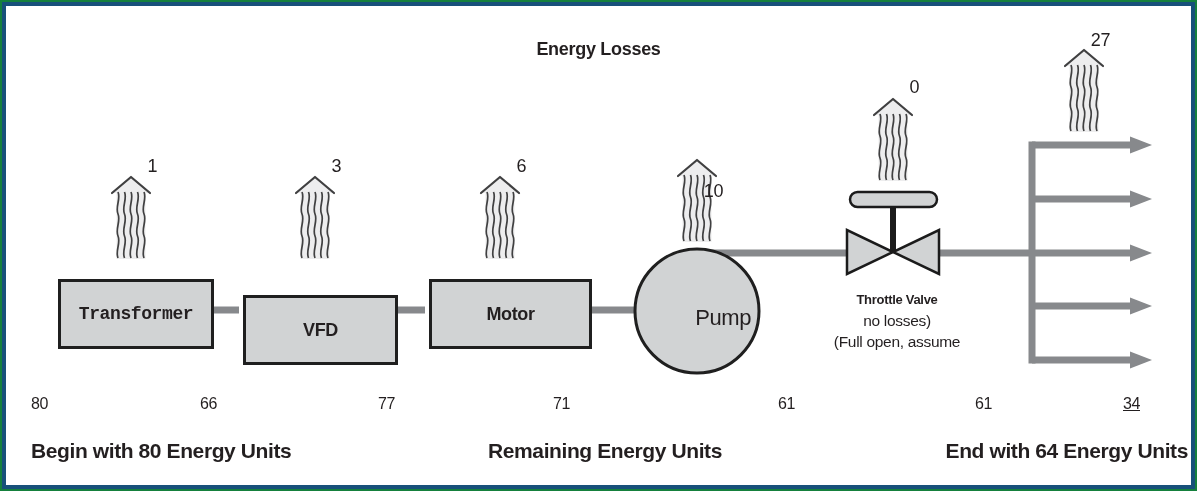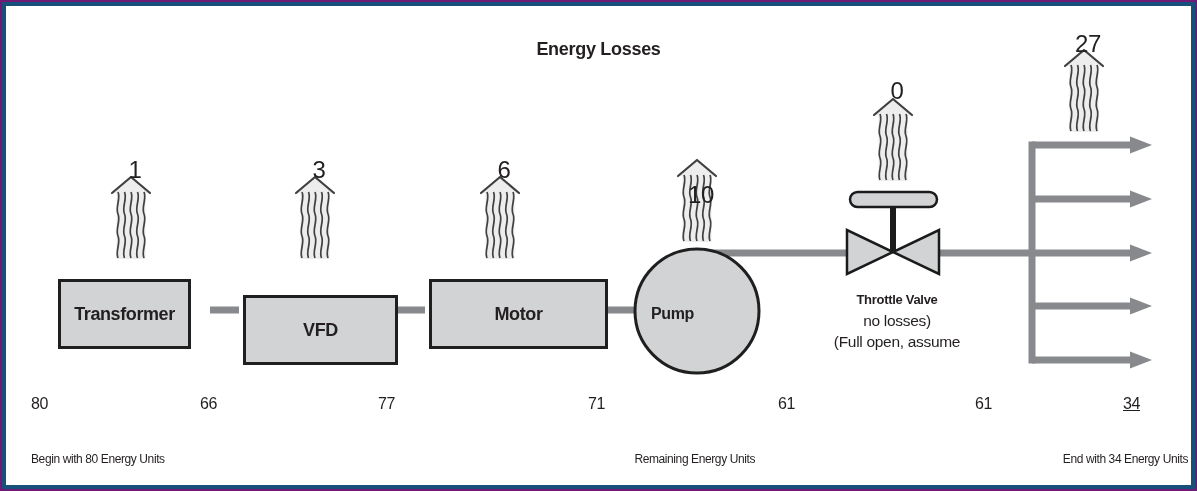--- a/index.html
+++ b/index.html
@@ -1,31 +1,31 @@
 <!DOCTYPE html>
 <html><head>
 <meta charset="utf-8">
 <style>
   html,body{margin:0;padding:0;background:#fff;}
   body{font-family:"Liberation Sans","DejaVu Sans",sans-serif;color:#231f20;}
-  #frame{position:relative;width:1197px;height:491px;background:#701a75;box-sizing:border-box;}
+  #frame{position:relative;width:1197px;height:491px;background:#15803d;box-sizing:border-box;}
   #canvas{position:absolute;left:2px;top:2px;right:2px;bottom:2px;background:#ffffff;
           border:4px solid #17507a;box-sizing:border-box;}
   .abs{position:absolute;}
   .fig-title{left:0;width:100%;top:33px;text-align:center;font-size:18px;font-weight:bold;letter-spacing:-0.3px;}
   .box{position:absolute;background:#d1d3d4;border:3px solid #1f1f1f;box-sizing:border-box;
        display:flex;align-items:center;justify-content:center;
        font-size:18px;font-weight:bold;letter-spacing:-0.4px;}
-  .box-transformer{left:52px;top:273px;width:133px;height:70px;}
+  .box-transformer{left:52px;top:273px;width:156px;height:70px;font-family:Liberation Mono, monospace;}
   .box-vfd{left:237px;top:273px;width:155px;height:70px;margin-top:16px;}
-  .box-motor{left:423px;top:273px;width:179px;height:70px;}
-  .pump-label{left:645px;top:299px;width:100px;text-align:left;font-size:16px;font-weight:bold;letter-spacing:-0.4px;}
-  .loss-num{width:44px;text-align:center;font-size:24px;letter-spacing:-0.4px;}
+  .box-motor{left:423px;top:273px;width:163px;height:70px;}
+  .pump-label{left:645px;top:299px;width:100px;text-align:right;font-size:22px;font-weight:normal;letter-spacing:-0.4px;}
+  .loss-num{width:44px;text-align:right;font-size:18px;letter-spacing:-0.4px;}
   .energy-num{width:56px;text-align:left;font-size:16px;letter-spacing:-0.4px;top:389px;}
-  .caption{top:446px;font-size:12px;font-weight:normal;letter-spacing:-0.4px;white-space:nowrap;}
+  .caption{top:433px;font-size:21px;font-weight:bold;letter-spacing:-0.4px;white-space:nowrap;}
   .valve-label-block{left:791px;top:283px;width:200px;text-align:center;line-height:21px;}
   .valve-name{font-size:13px;font-weight:bold;letter-spacing:-0.3px;}
   .valve-note{font-size:15.5px;letter-spacing:-0.3px;}
   svg{display:block;}
 </style>
 </head>
 <body>
 
 <div id="frame">
   <div id="canvas">
@@ -101,23 +101,23 @@
     <div class="abs loss-num" style="left:107px;top:150px;">1</div>
     <div class="abs loss-num" style="left:291px;top:150px;">3</div>
     <div class="abs loss-num" style="left:476px;top:150px;">6</div>
     <div class="abs loss-num" style="left:673px;top:127px;margin-top:48px;">10</div>
     <div class="abs loss-num" style="left:869px;top:71px;">0</div>
     <div class="abs loss-num" style="left:1060px;top:24px;">27</div>
 
     <div class="abs energy-num" style="left:25px;">80</div>
     <div class="abs energy-num" style="left:194px;">66</div>
     <div class="abs energy-num" style="left:372px;">77</div>
-    <div class="abs energy-num" style="left:582px;">71</div>
+    <div class="abs energy-num" style="left:547px;">71</div>
     <div class="abs energy-num" style="left:772px;">61</div>
     <div class="abs energy-num" style="left:969px;">61</div>
     <div class="abs energy-num" style="left:1117px;text-decoration:underline;">34</div>
 
     <div class="abs caption" style="left:25px;">Begin with 80 Energy Units</div>
-    <div class="abs caption" style="left:449px;width:300px;text-align:right;">Remaining Energy Units</div>
-    <div class="abs caption" style="left:932px;width:250px;text-align:right;">End with 34 Energy Units</div>
+    <div class="abs caption" style="left:449px;width:300px;text-align:center;">Remaining Energy Units</div>
+    <div class="abs caption" style="left:932px;width:250px;text-align:right;">End with 64 Energy Units</div>
 
   </div>
 </div>
 
 </body></html>

